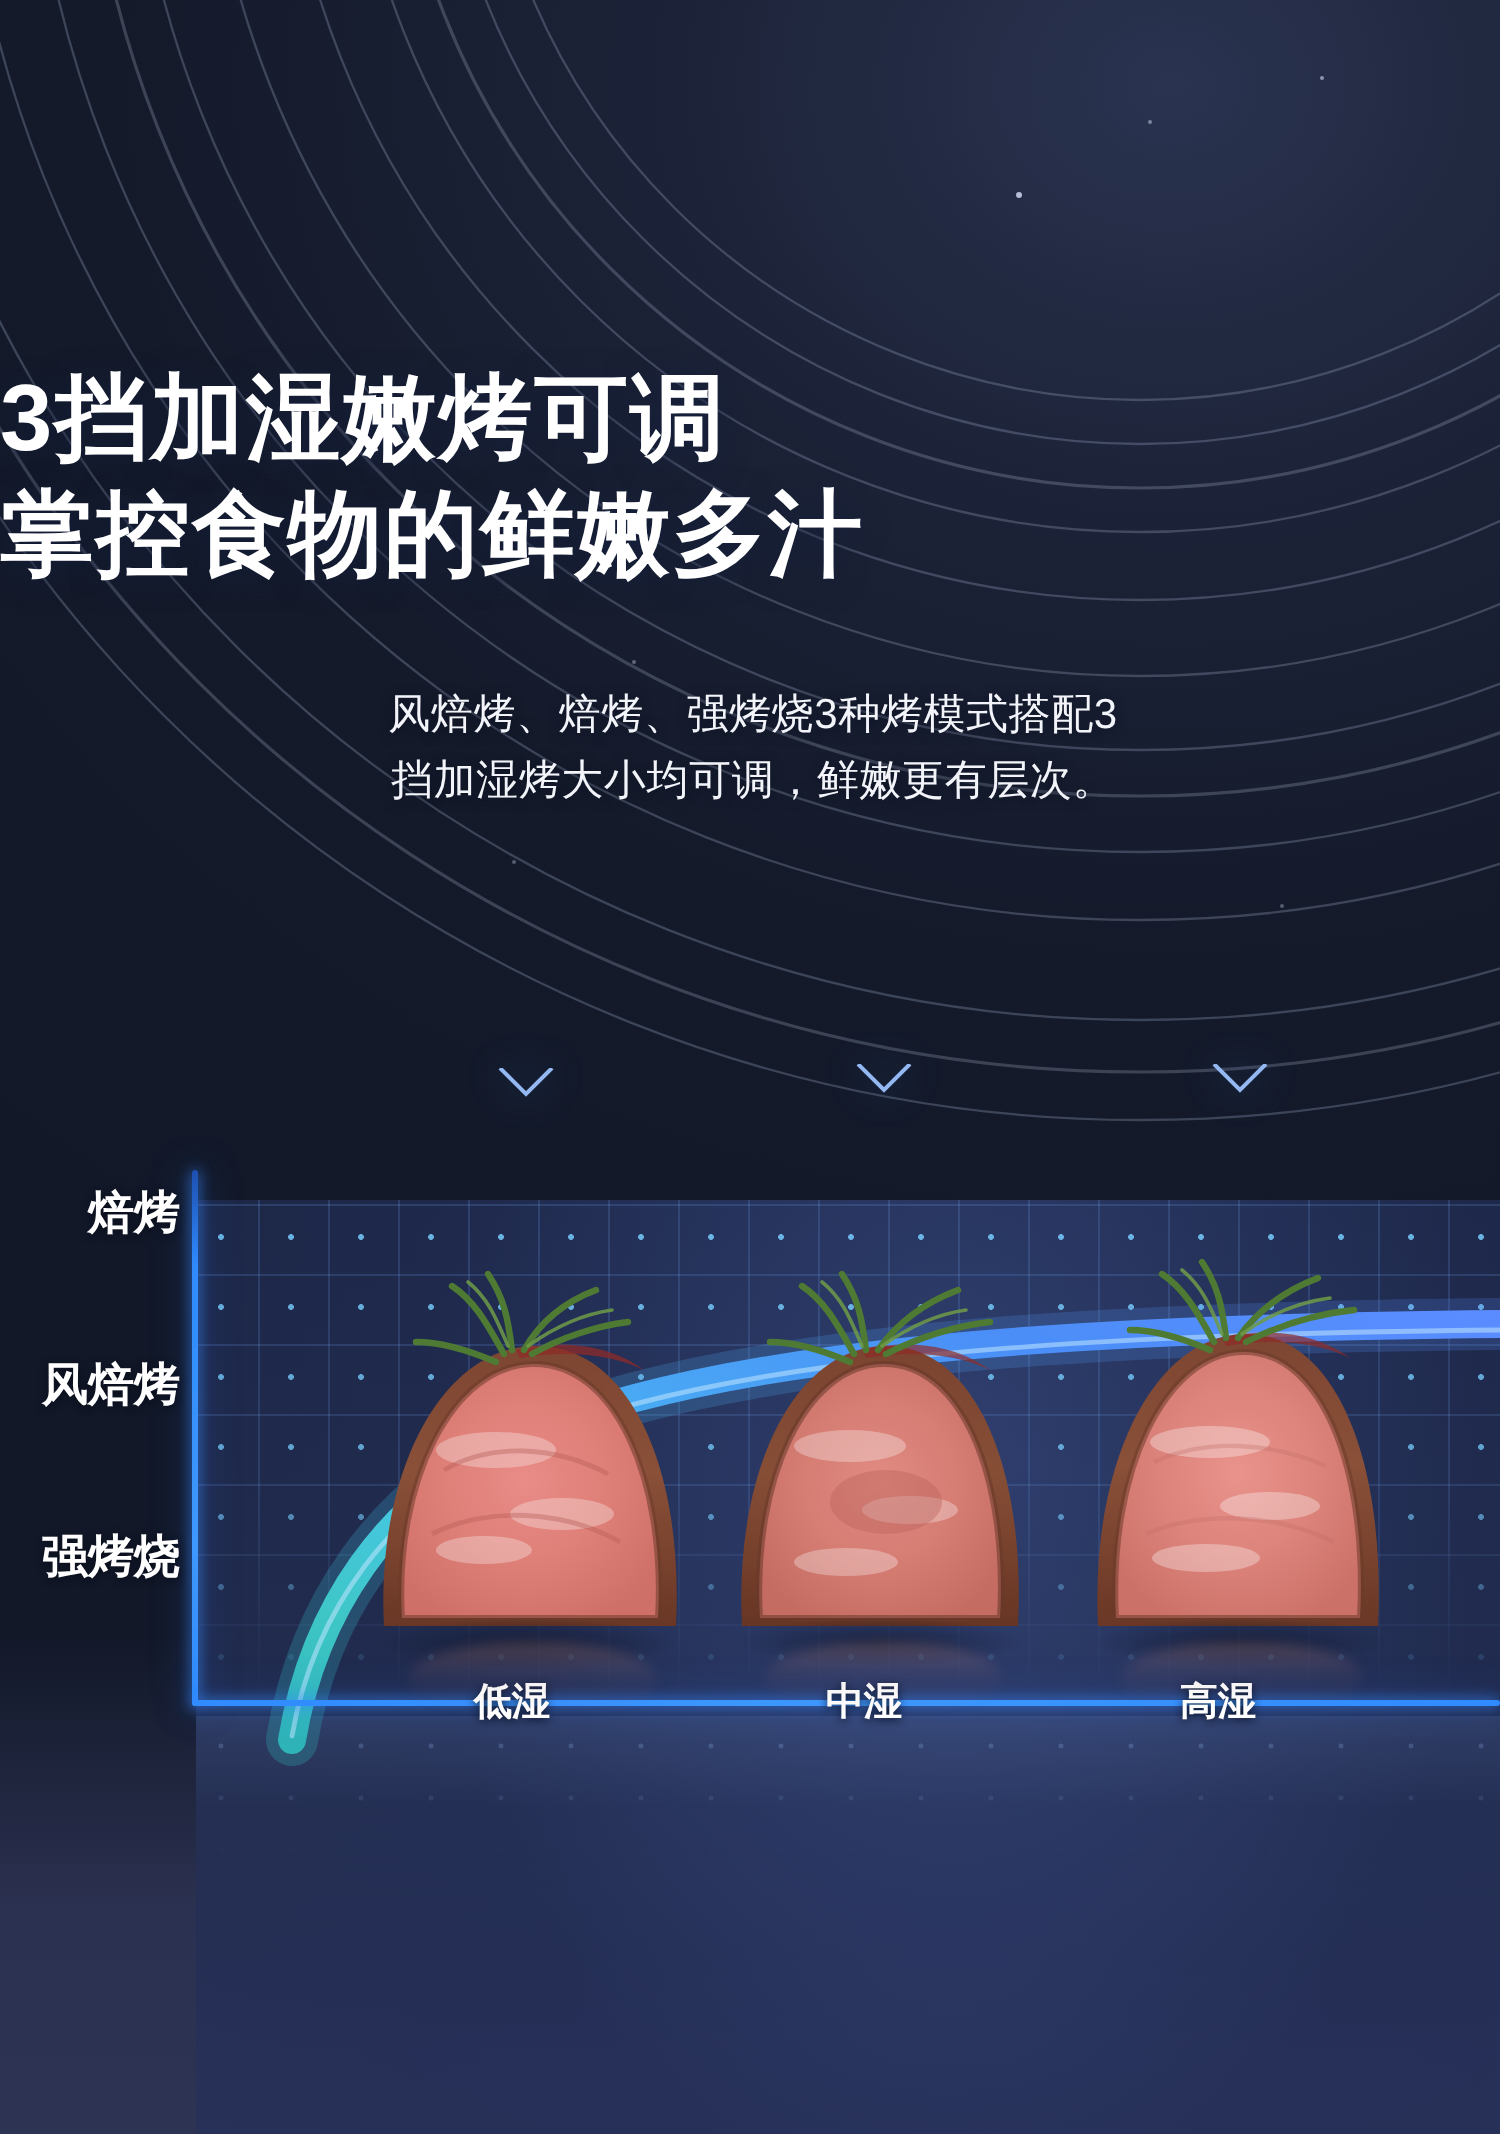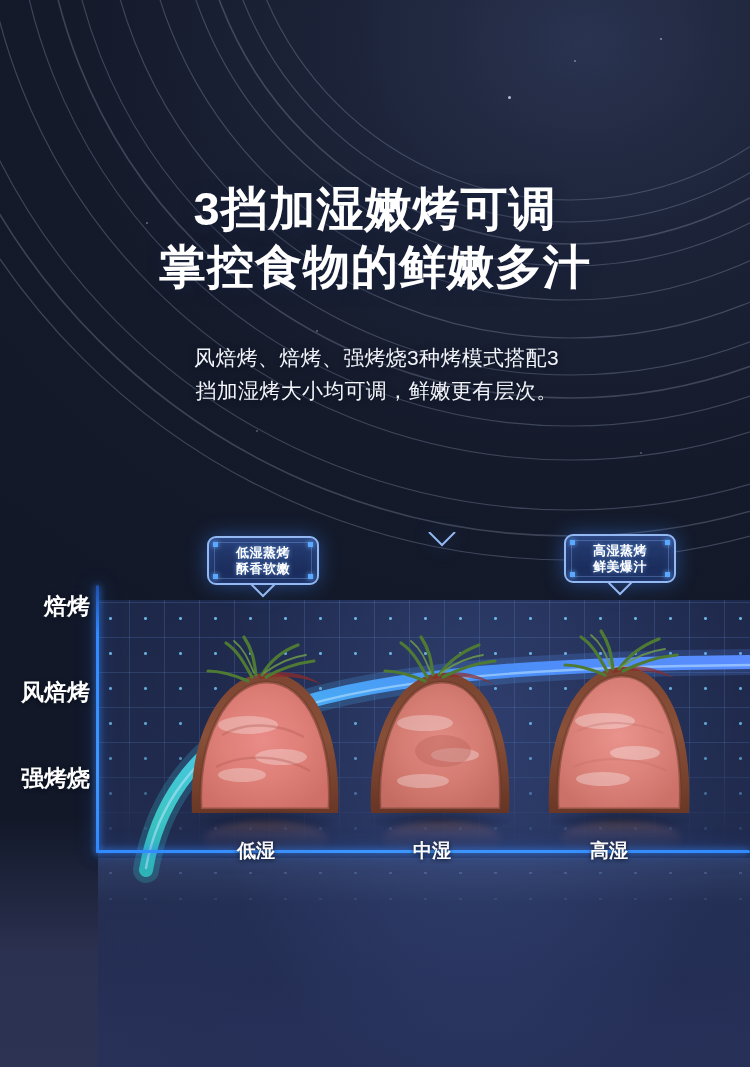--- a/index.html
+++ b/index.html
@@ -21,21 +21,21 @@
   .bg-bottom{
     position:absolute; left:0; right:0; bottom:0; height:250px;
     background:linear-gradient(180deg, rgba(43,49,80,0) 0%, #2b3150 55%, #2d3353 100%);
   }
   .arcs{ position:absolute; right:-120px; top:-430px; width:1180px; height:1180px; opacity:.55; }
   .arcs svg{ width:100%; height:100%; display:block; }
   .speck{ position:absolute; border-radius:50%; background:#cfd8ee; }
 
   
   .headline{
-    position:absolute; left:0; right:0; top:180px; text-align:center;
+    position:absolute; left:0; right:0; top:180px; text-align:left;
     color:#ffffff; font-weight:bold; font-size:47px; line-height:58px;
     letter-spacing:1px; text-shadow:0 2px 14px rgba(20,30,60,.85);
   }
   .headline div{ white-space:nowrap; }
   .subhead{
     position:absolute; left:3px; right:0; top:341px; text-align:center;
     color:#f2f4fa; font-size:21px; line-height:33px; font-weight:500;
     letter-spacing:.3px; text-shadow:0 1px 6px rgba(10,16,34,.8);
   }
   .subhead div{ white-space:nowrap; }
@@ -364,46 +364,30 @@
       </g>
       <g stroke="#6f9b48" stroke-width="1.8" fill="none" stroke-linecap="round" opacity=".85">
         <path d="M68 40 C 62 26, 58 16, 48 8"></path>
         <path d="M78 40 C 92 30, 106 24, 122 22"></path>
       </g>
     </svg>
     <div class="meat-refl" style="left:18px;top:194px;width:120px;height:34px;"></div>
   </div>
 
   <div class="callout" style="left:207px;top:31px;">
-    <div class="box">
-      <span class="corner tl"></span>
-      <span class="corner tr"></span>
-      <span class="corner bl"></span>
-      <span class="corner br"></span>
-      <div class="line">低湿蒸烤</div>
-      <div class="line">酥香软嫩</div>
-    </div>
     <svg class="notch" viewBox="0 0 112 15" xmlns="http://www.w3.org/2000/svg">
       <path d="M43 0 L56 13 L69 0" fill="none" stroke="#93b8f2" stroke-width="2"></path>
     </svg>
   </div>
 
   <div class="callout" style="left:386px;top:29px;">
     <svg class="notch" viewBox="0 0 112 15" xmlns="http://www.w3.org/2000/svg">
       <path d="M43 0 L56 13 L69 0" fill="none" stroke="#93b8f2" stroke-width="2"></path>
     </svg>
   </div>
 
   <div class="callout" style="left:564px;top:29px;">
-    <div class="box">
-      <span class="corner tl"></span>
-      <span class="corner tr"></span>
-      <span class="corner bl"></span>
-      <span class="corner br"></span>
-      <div class="line">高湿蒸烤</div>
-      <div class="line">鲜美爆汁</div>
-    </div>
     <svg class="notch" viewBox="0 0 112 15" xmlns="http://www.w3.org/2000/svg">
       <path d="M43 0 L56 13 L69 0" fill="none" stroke="#93b8f2" stroke-width="2"></path>
     </svg>
   </div>
 
 </div>
 
 </body></html>

